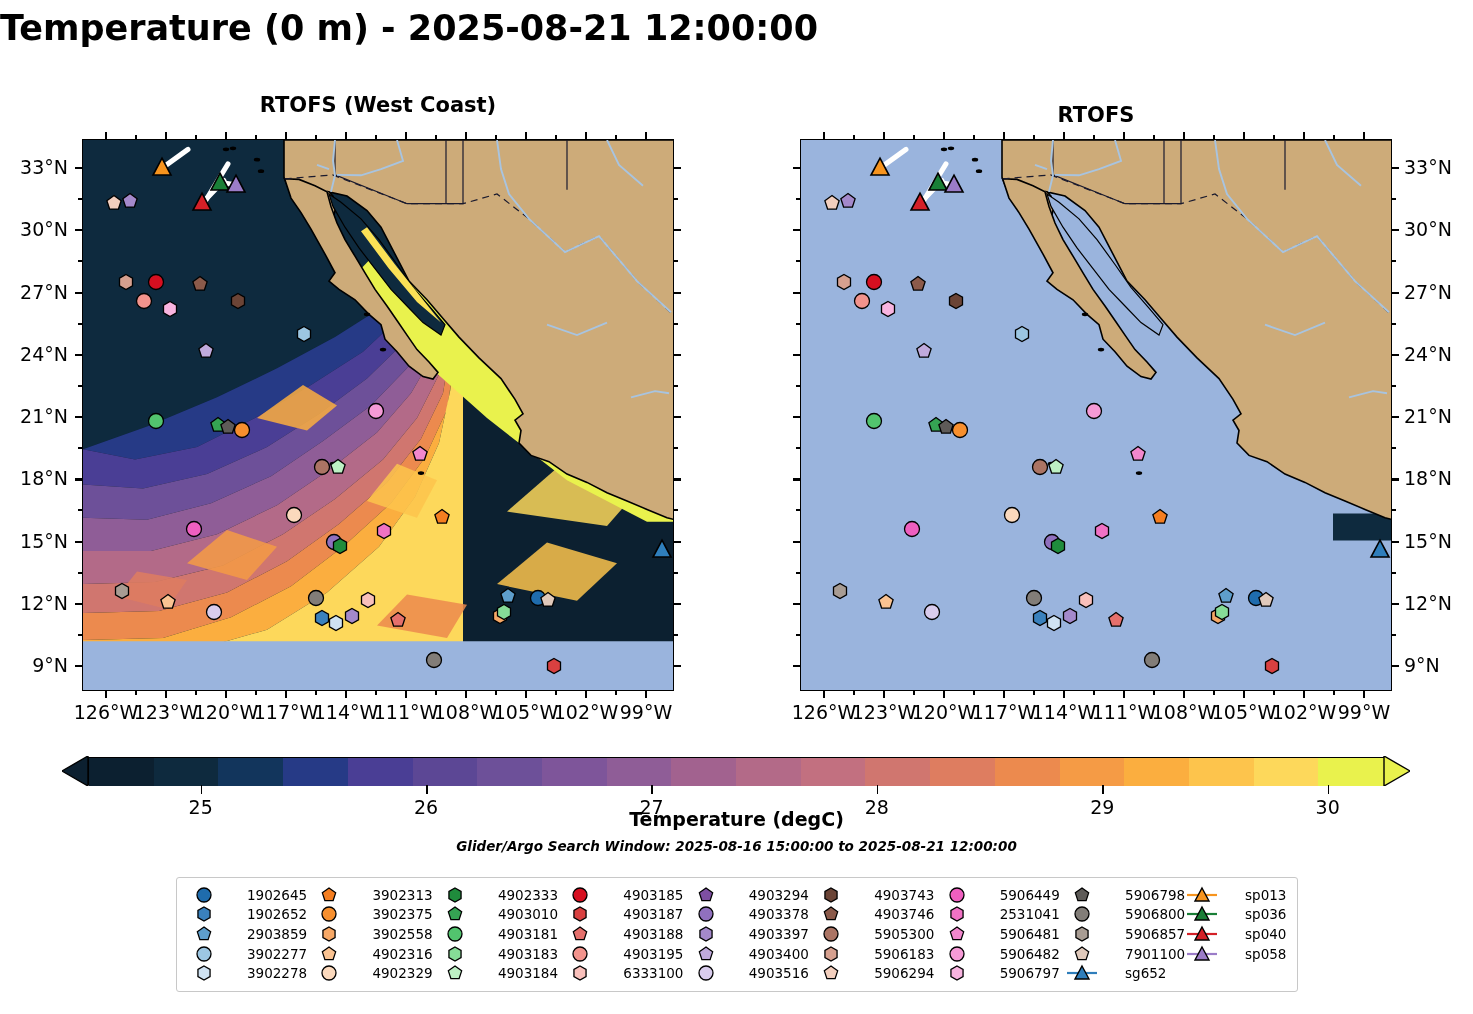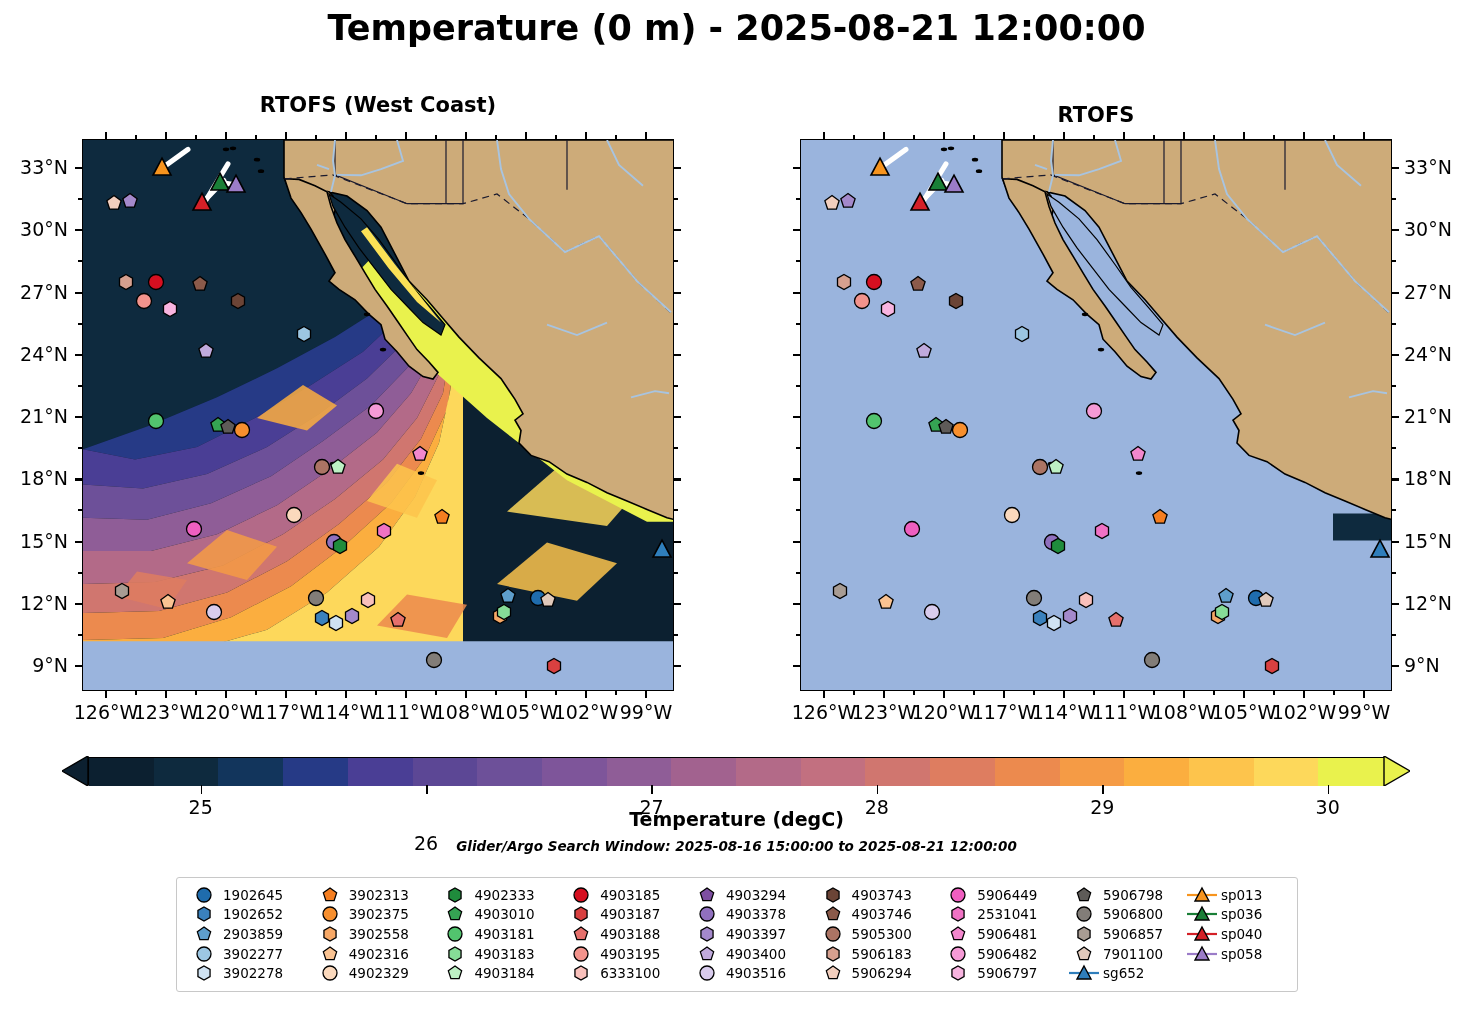--- a/index.html
+++ b/index.html
@@ -1,20 +1,20 @@
 <!DOCTYPE html>
 <html><head>
 <meta charset="utf-8">
 <style>
   html,body{margin:0;padding:0;background:#ffffff;}
   body{width:1473px;height:1014px;position:relative;
        font-family:"DejaVu Sans","Liberation Sans",sans-serif;
        -webkit-font-smoothing:antialiased;overflow:hidden;}
 
-  #title{position:absolute;left:0;top:8px;width:1473px;text-align:center;
+  #title{position:absolute;left:0;top:8px;width:1473px;text-align:left;
          font-size:35px;font-weight:bold;color:#000;letter-spacing:0px;}
 
   .panel-title{position:absolute;text-align:center;font-size:21px;font-weight:bold;color:#000;}
 
   .map-frame{position:absolute;border:1.6px solid #000;box-sizing:border-box;overflow:hidden;}
 
   .axis-lab{position:absolute;font-size:19px;color:#000;white-space:nowrap;}
   .lat-lab-l{text-align:right;}
   .lat-lab-r{text-align:left;}
   .lon-lab{text-align:center;}
@@ -37,21 +37,21 @@
               font-size:19px;font-weight:bold;color:#000;}
   #search-window{position:absolute;left:0;top:838px;width:1473px;text-align:center;
               font-size:13.5px;font-weight:bold;font-style:italic;color:#000;}
 
   
   #legend{position:absolute;left:176px;top:877px;width:1122px;
           border:1px solid #c8c8c8;border-radius:3px;background:#fff;
           box-sizing:border-box;padding:7px 8px 8px 10px;}
   #legend-grid{display:flex;gap:0px;}
   .leg-col{display:flex;flex-direction:column;gap:0px;}
-  .leg-item{display:flex;align-items:center;height:19.6px;}
+  .leg-item{display:flex;align-items:center;height:19.6px;gap:24px;}
   .leg-sym{width:34px;display:flex;align-items:center;justify-content:center;flex:none;}
   .leg-txt{font-size:13.5px;color:#000;white-space:nowrap;padding-left:2px;}
 </style>
 </head>
 <body>
 
 <div id="title">Temperature (0 m) - 2025-08-21 12:00:00</div>
 
 <div class="panel-title" id="pt0" style="left: 82px; width: 592px; top: 93px;">RTOFS (West Coast)</div>
 <div class="panel-title" id="pt1" style="left: 800px; width: 592px; top: 103px;">RTOFS</div>
@@ -810,21 +810,21 @@
     </div>
 <svg width="27" height="30" style="position: absolute; top: -1px; left: 0px;">
       <polygon points="26,0 26,30 0,15" fill="#0c2030" stroke="#000" stroke-width="1.4"></polygon>
     </svg>
     <svg width="27" height="30" style="position: absolute; top: -1px; right: 0px;">
       <polygon points="1,0 1,30 27,15" fill="#e9f24d" stroke="#000" stroke-width="1.4"></polygon>
     </svg>
     <div class="cb-tick" style="left: 138.696px;"></div>
     <div class="cb-lab" style="left: 138.696px;">25</div>
     <div class="cb-tick" style="left: 364.087px;"></div>
-    <div class="cb-lab" style="left: 364.087px; margin-top: 36px;">26</div>
+    <div class="cb-lab" style="left: 364.087px;">26</div>
     <div class="cb-tick" style="left: 589.478px;"></div>
     <div class="cb-lab" style="left: 589.478px;">27</div>
     <div class="cb-tick" style="left: 814.87px;"></div>
     <div class="cb-lab" style="left: 814.87px;">28</div>
     <div class="cb-tick" style="left: 1040.26px;"></div>
     <div class="cb-lab" style="left: 1040.26px;">29</div>
     <div class="cb-tick" style="left: 1265.65px;"></div>
     <div class="cb-lab" style="left: 1265.65px;">30</div>
   </div>
 <div id="cbar-label">Temperature (degC)</div>

